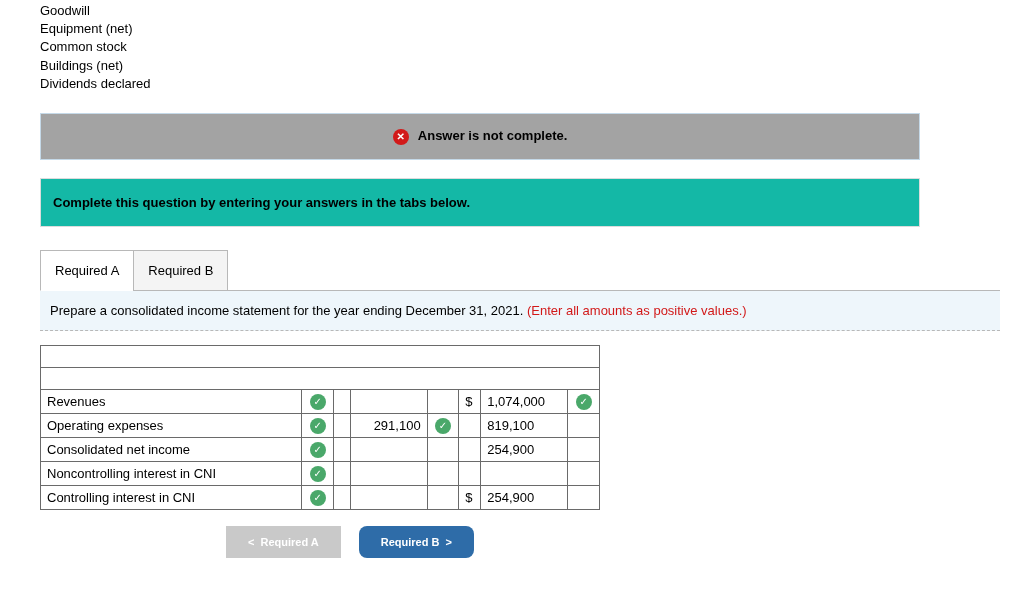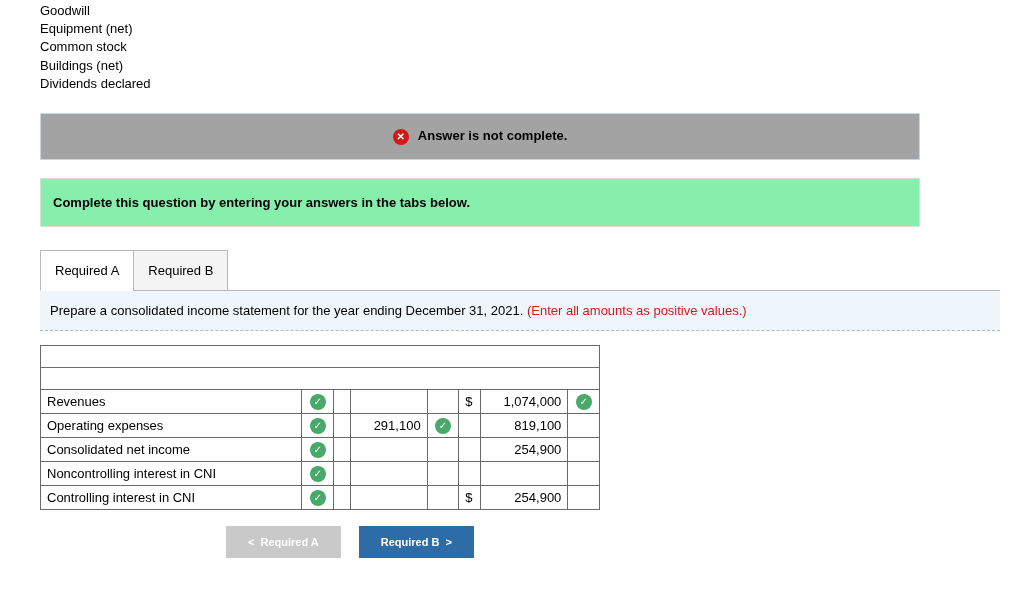--- a/index.html
+++ b/index.html
@@ -17,21 +17,21 @@
     width: 880px;
     background: #a3a3a3;
     border: 1px solid #c5d9e8;
     padding: 14px 10px;
     text-align: center;
     font-weight: bold;
   }
   .alert-banner .icon { margin-right: 6px; }
   .instruction-bar {
     width: 880px;
-    background: #86efac;
+    background: #14b8a6;
     border: 1px solid #dcdcdc;
     padding: 16px 12px;
     font-weight: bold;
     margin-top: 18px;
   }
   .tabs-row {
     margin-top: 22px;
     display: flex;
     align-items: flex-end;
   }
@@ -78,38 +78,38 @@
     vertical-align: middle;
     font-size: 13px;
     background: #fff;
   }
   .col-label { width: 240px; }
   .col-chk1  { width: 26px; text-align: center; }
   .col-cur1  { width: 16px; text-align: left; }
   .col-val1  { width: 70px; text-align: right; }
   .col-chk2  { width: 24px; text-align: center; }
   .col-cur2  { width: 16px; text-align: left; }
-  .col-val2  { width: 80px; text-align: right; }
+  .col-val2  { width: 80px; text-align: left; }
   .col-chk3  { width: 24px; text-align: center; }
   .nav-btns {
     margin-top: 16px;
     width: 620px;
     display: flex;
     justify-content: center;
     gap: 18px;
   }
   .btn {
     padding: 10px 22px;
     font-size: 11px;
     font-weight: bold;
     border: none;
     cursor: pointer;
   }
   .btn-prev { background: #c9c9c9; color: #fff; }
-  .btn-next { background: #2e6ca8; color: #fff; }
+  .btn-next { background: #2e6ca8; color: #fff; border-radius: 8px; }
   .ic-circle {
     display: inline-flex;
     width: 16px; height: 16px;
     border-radius: 50%;
     align-items: center;
     justify-content: center;
     color: #fff;
     font-size: 10px;
     line-height: 1;
   }

